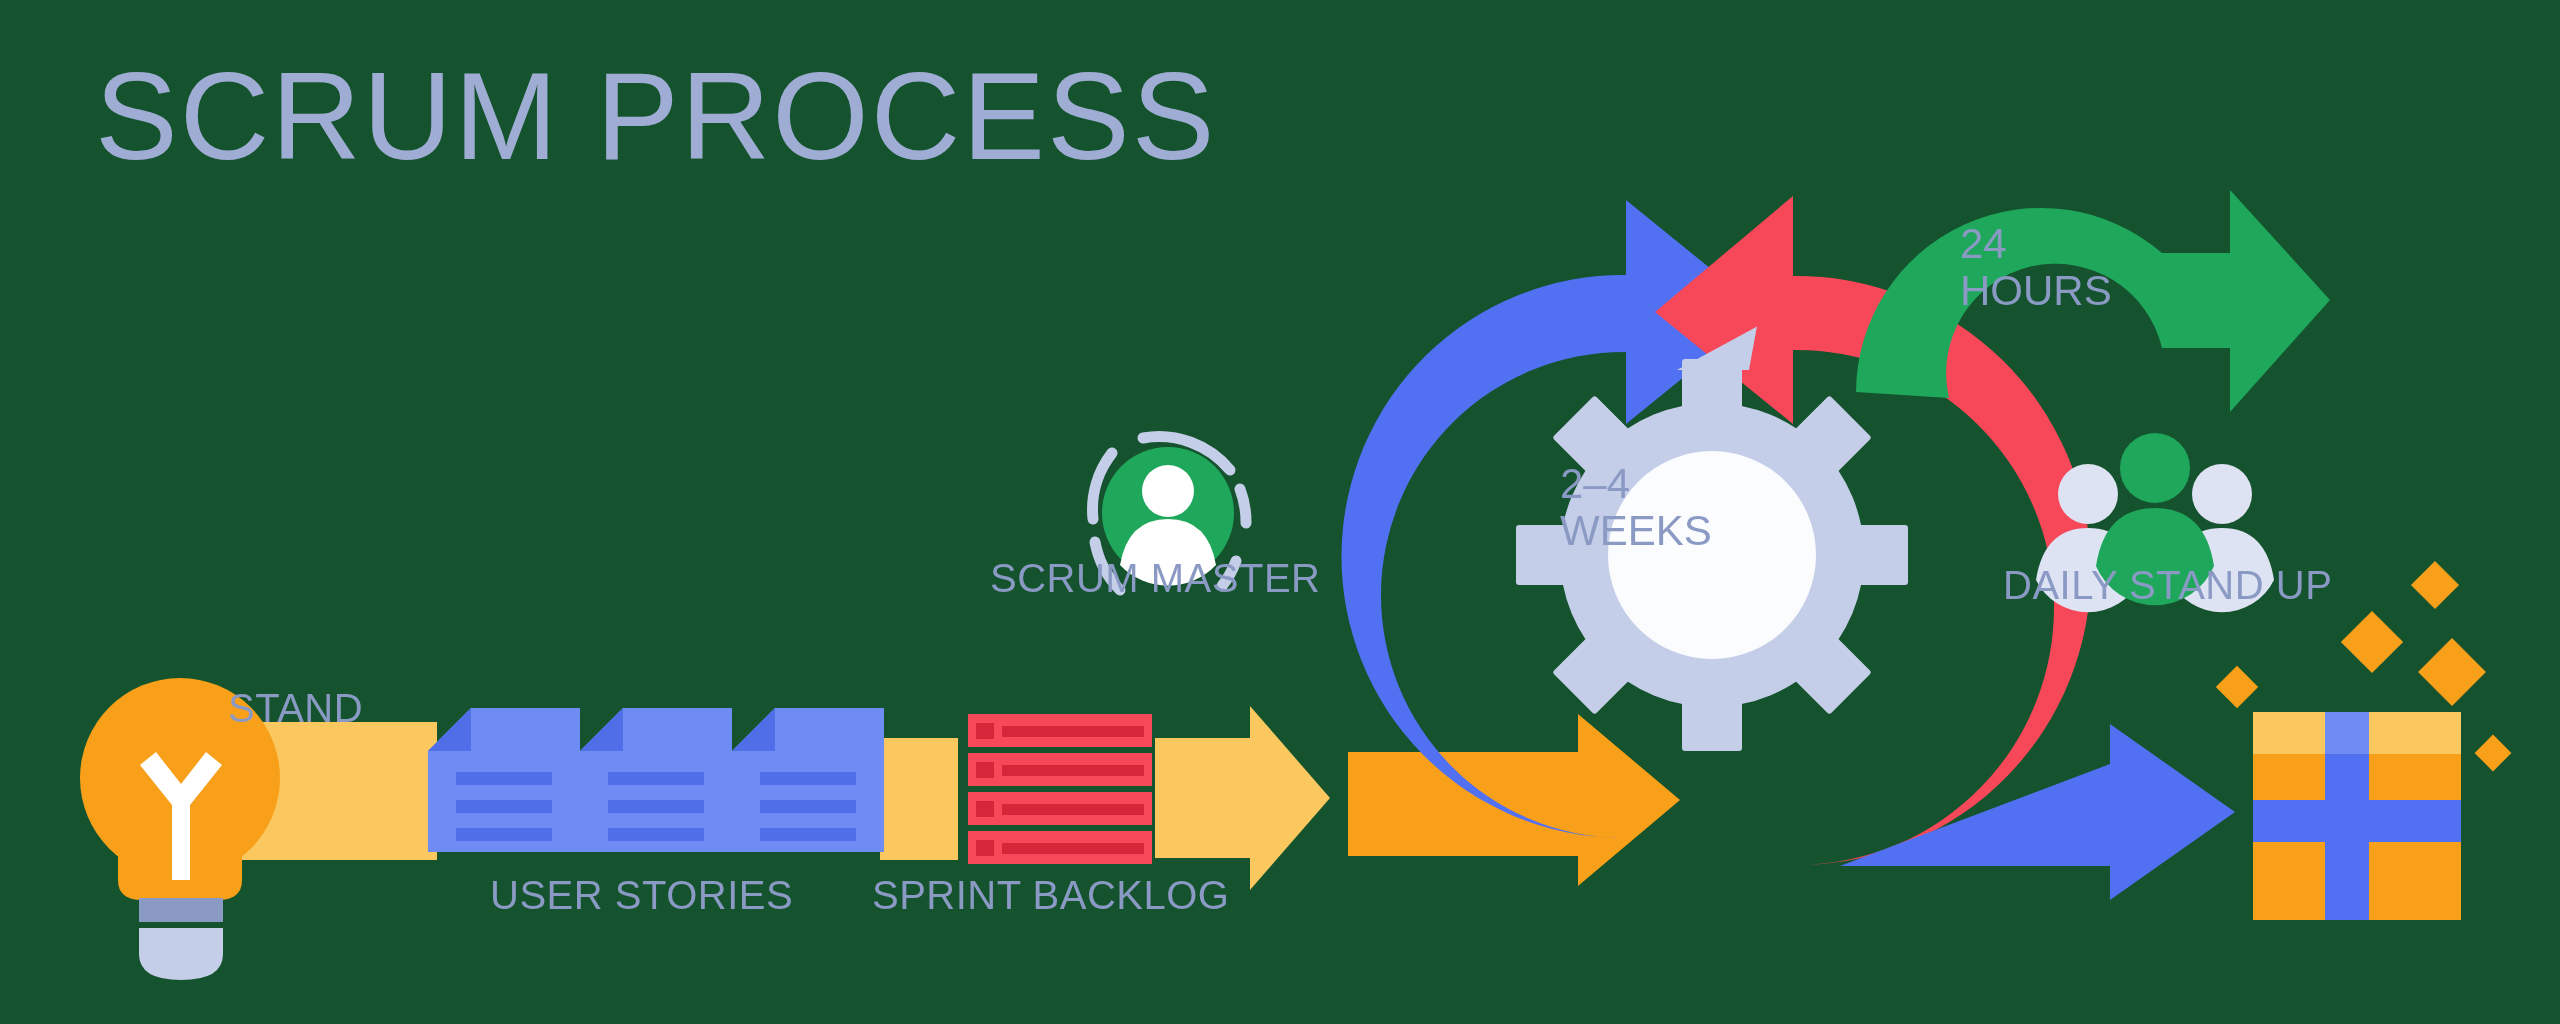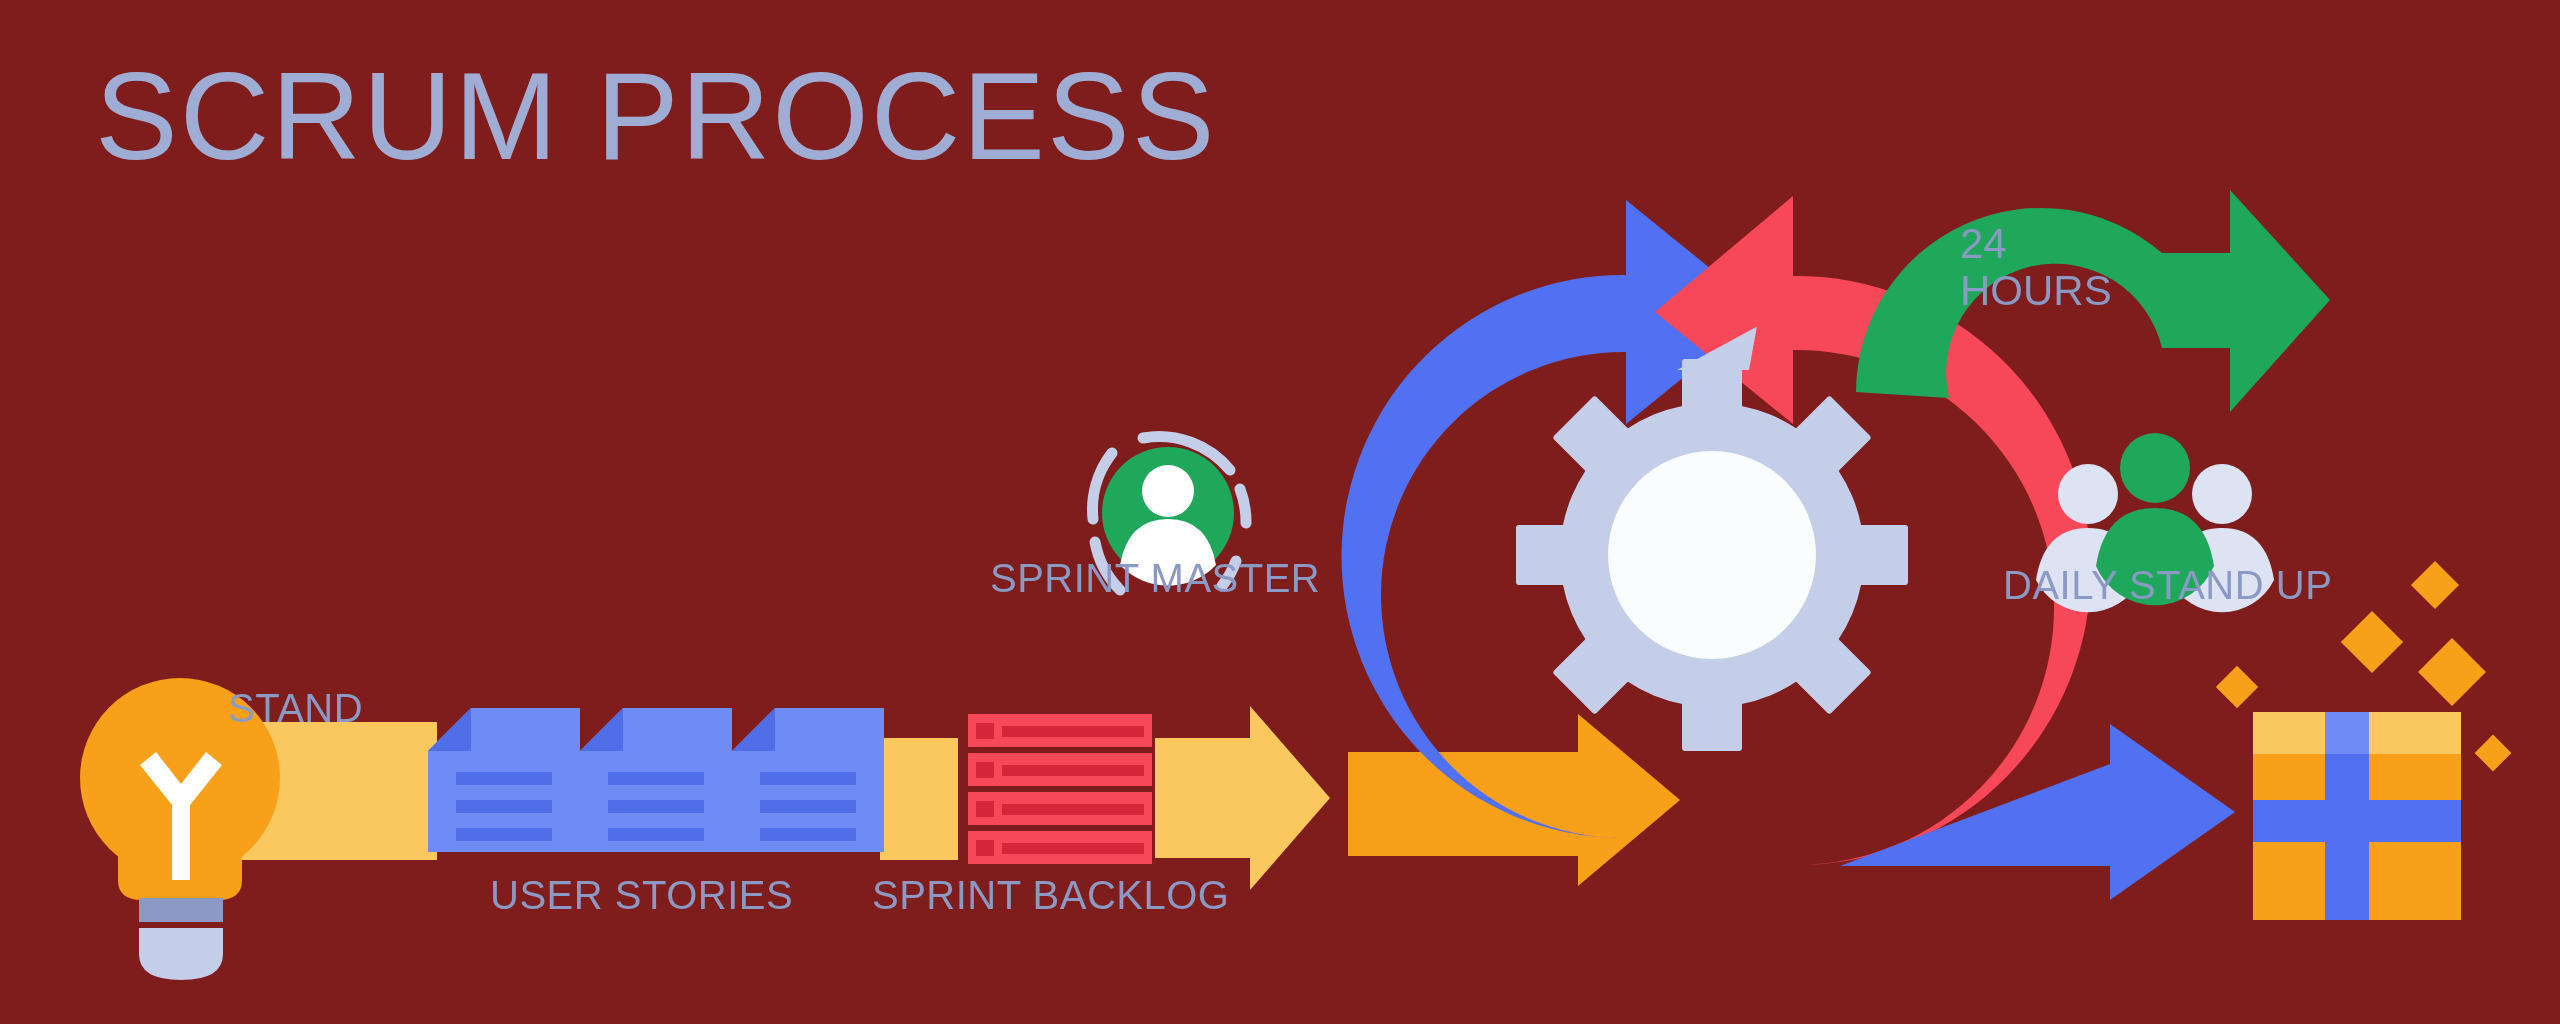--- a/index.html
+++ b/index.html
@@ -1,21 +1,21 @@
 <!DOCTYPE html>
 <html><head>
 <meta charset="utf-8">
 <style>
   html,body{margin:0;padding:0;background:#ffffff;}
   body{
     width:2560px;height:1024px;overflow:hidden;
     font-family:"Liberation Sans","DejaVu Sans",sans-serif;
     background:#ffffff;
   }
-  #stage{position:relative;width:2560px;height:1024px;background:#7f1d1d;}
+  #stage{position:relative;width:2560px;height:1024px;background:#14532d;}
   #art{position:absolute;inset:0;}
   .lbl{
     position:absolute;
     color:#8b9ac4;
     font-family:"Liberation Sans","DejaVu Sans",sans-serif;
     font-weight:400;
     white-space:nowrap;
     letter-spacing:.5px;
     line-height:1;
   }
@@ -233,19 +233,21 @@
       <rect x="2428" y="648" width="48" height="48" transform="rotate(45 2452 672)"></rect>
       <rect x="2222" y="672" width="30" height="30" transform="rotate(45 2237 687)"></rect>
       <rect x="2480" y="740" width="26" height="26" transform="rotate(45 2493 753)"></rect>
     </g>
 
   </svg>
 
   <div class="lbl lbl-vision">STAND</div>
   <div class="lbl lbl-user">USER STORIES</div>
   <div class="lbl lbl-sprint">SPRINT BACKLOG</div>
-  <div class="lbl lbl-master">SPRINT MASTER</div>
+  <div class="lbl lbl-master">SCRUM MASTER</div>
   <div class="lbl lbl-daily">DAILY STAND UP</div>
 
+  <div class="cyc cyc-weeks">2–4
+WEEKS</div>
   <div class="cyc cyc-hours">24
 HOURS</div>
 
 </div>
 
 </body></html>

